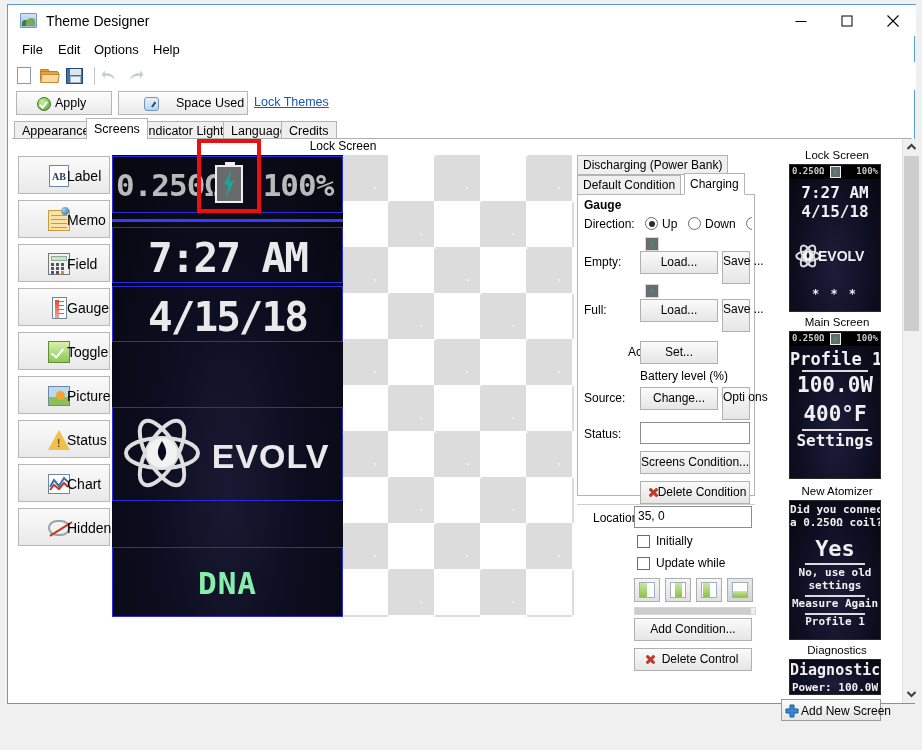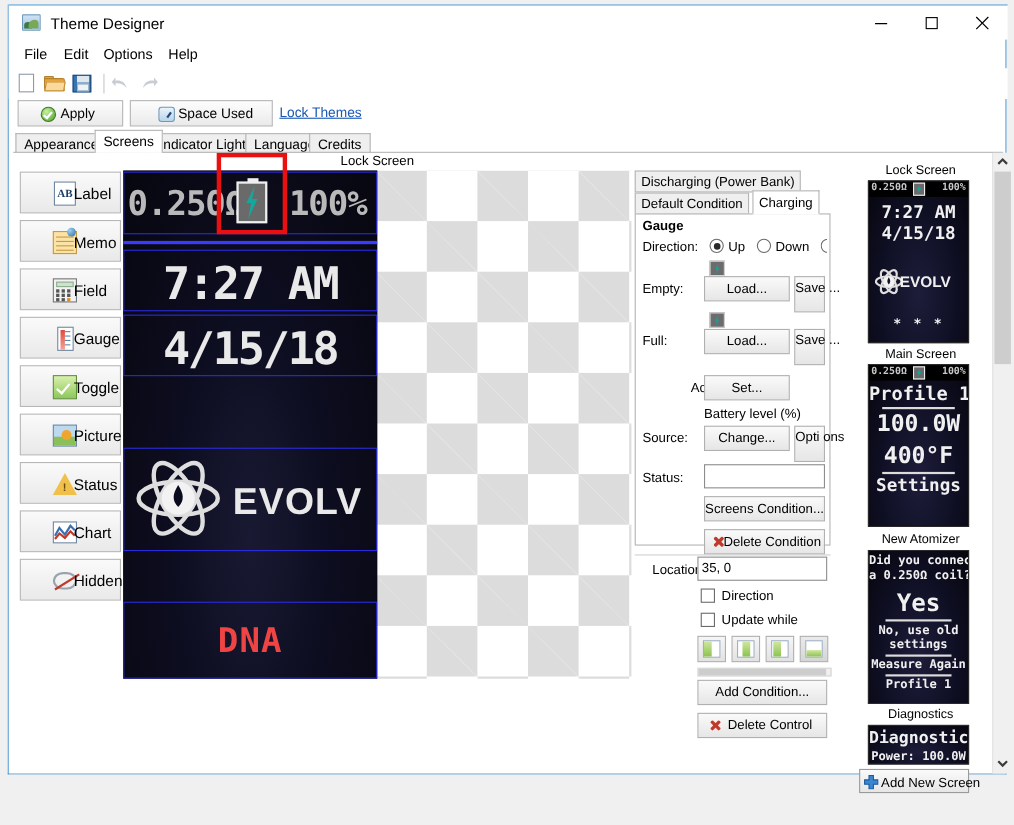--- a/index.html
+++ b/index.html
@@ -235,21 +235,21 @@
       </div>
     </div>
 
     <div class="applybar">
       <div class="btn-apply">
         <span class="ic-apply"></span>
         <span class="btn-lbl" style="left:38px">Apply</span>
       </div>
       <div class="btn-space">
         <span class="ic-gauge"></span>
-        <span class="btn-lbl" style="left:43px">Space Used</span>
+        <span class="btn-lbl" style="left:57px">Space Used</span>
       </div>
       <div class="link-share">Lock Themes</div>
     </div>
 
     <div class="tabstrip">
       <div class="mtab" style="left:6px">Appearance</div>
       <div class="mtab sel" style="left:78px">Screens</div>
       <div class="mtab" style="left:129px">Indicator Light</div>
       <div class="mtab" style="left:215px">Language</div>
       <div class="mtab" style="left:273px">Credits</div>
@@ -359,21 +359,21 @@
                 <ellipse cx="40" cy="40" rx="36" ry="15" transform="rotate(60 40 40)"></ellipse>
                 <ellipse cx="40" cy="40" rx="36" ry="15" transform="rotate(120 40 40)"></ellipse>
               </g>
               <circle cx="40" cy="40" r="15" fill="#f2f2f2"></circle>
               <path d="M40 28 C45 36 46 42 40 48 C34 42 35 36 40 28 Z" fill="#0a0a1e"></path>
             </svg>
           </div>
           <div class="pxtext" style="left:86px;top:282px;width:145px;font-size:34px;letter-spacing:1px;font-family:'Liberation Sans',sans-serif;">EVOLV</div>
 
           <div class="ctl" style="left:0px;top:392px;width:231px;height:70px;"></div>
-          <div class="pxtext" style="left:0;top:410px;width:231px;font-size:31px;letter-spacing:1px;color:#ef4444;">DNA</div>
+          <div class="pxtext" style="left:0;top:410px;width:231px;font-size:31px;letter-spacing:1px;color:#86efac;">DNA</div>
         </div>
 
         <div class="sel-box" style="left:85px;top:-16px;width:64px;height:74px;"></div>
       </div>
 
       <div class="props">
         <div class="ptab" style="left:0;top:-1px;">Discharging (Power Bank)</div>
         <div class="ptab" style="left:0;top:19px;">Default Condition</div>
         <div class="ptab sel" style="left:107px;top:17px;height:22px;line-height:21px;">Charging</div>
 
@@ -412,21 +412,21 @@
           <div class="pbtn" style="left:62px;top:286px;width:110px;height:23px;line-height:21px;padding-left:14px;box-sizing:border-box;">Delete Condition</div>
           <div class="redx" style="left:70px;top:292px;"></div>
         </div>
 
         <div class="gsep"></div>
 
         <div class="plabel" style="left:16px;top:355px;">Location:</div>
         <div class="pinput" style="left:57px;top:350px;width:118px;height:22px;">35, 0</div>
 
         <div class="chk" style="left:60px;top:379px;"></div>
-        <div class="plabel" style="left:79px;top:378px;">Direction</div>
+        <div class="plabel" style="left:79px;top:378px;">Initially</div>
 
         <div class="chk" style="left:60px;top:401px;"></div>
         <div class="plabel" style="left:79px;top:400px;">Update while</div>
 
         <div class="gbtn" style="left:57px;top:422px;">
           <span class="in">
             <i style="position:absolute;left:0;top:0;width:7px;height:14px;background:linear-gradient(#cfe79e,#8cc24f);"></i>
           </span>
         </div>
         <div class="gbtn" style="left:88px;top:422px;">

